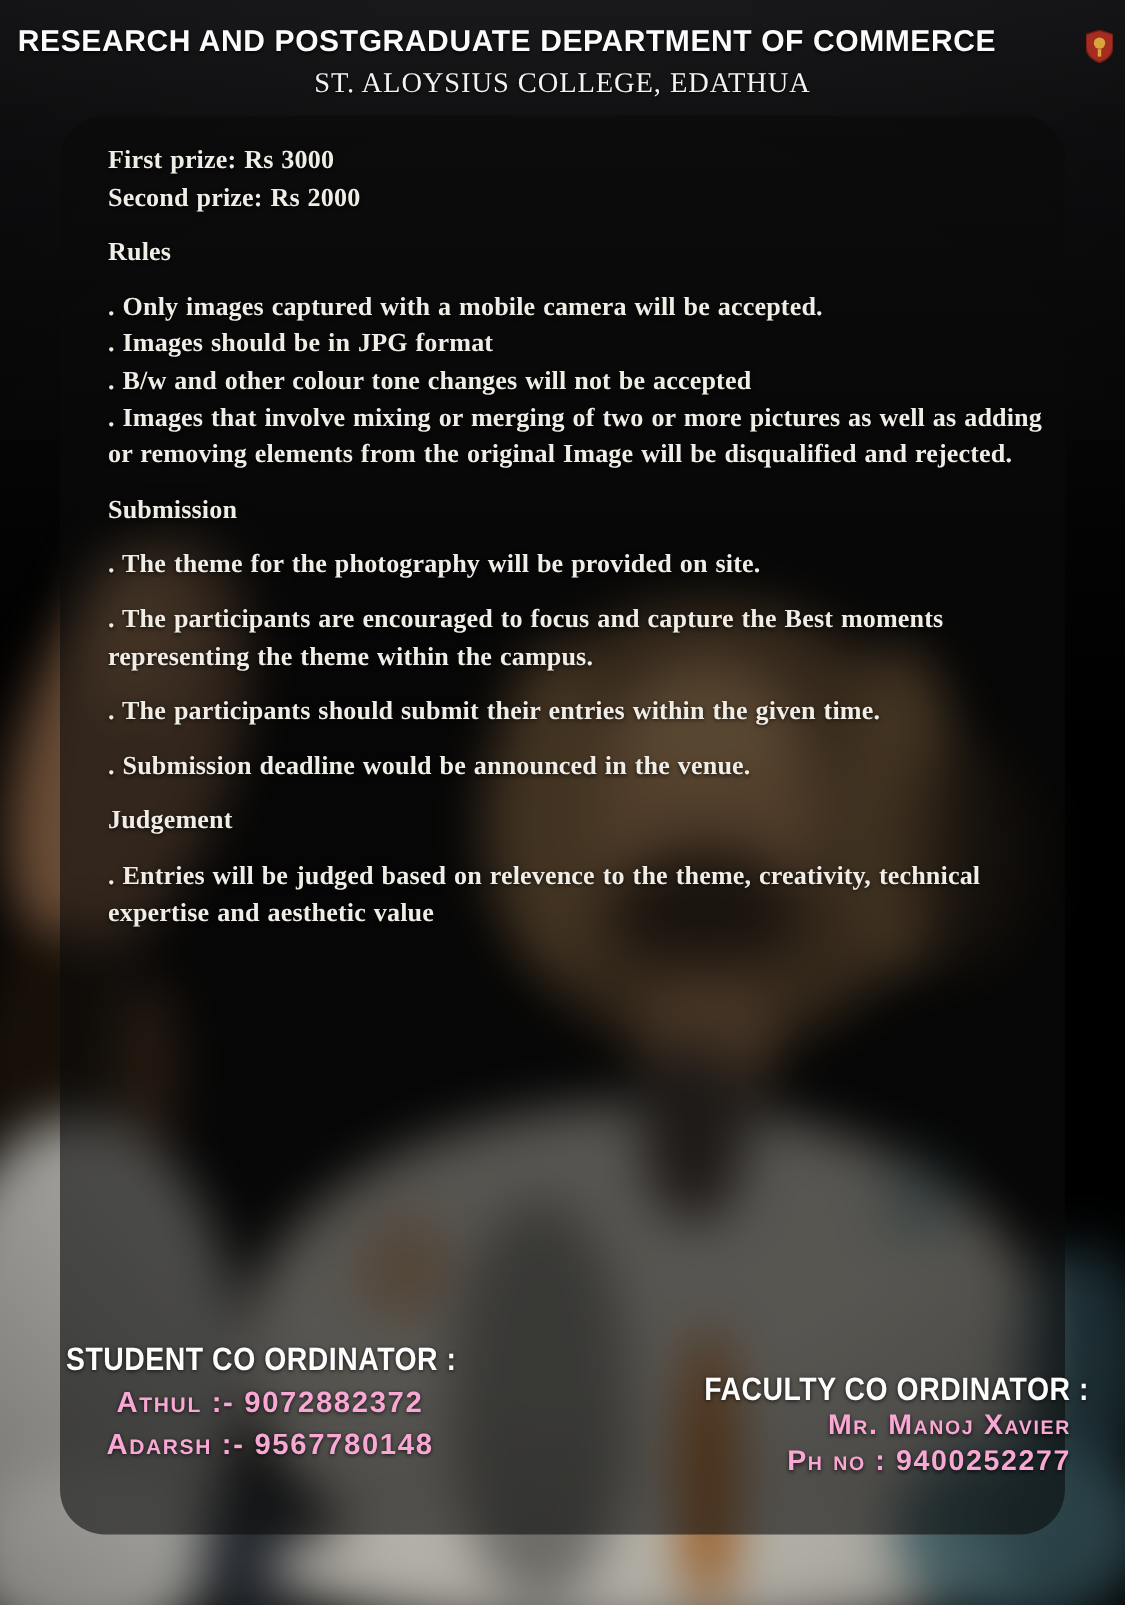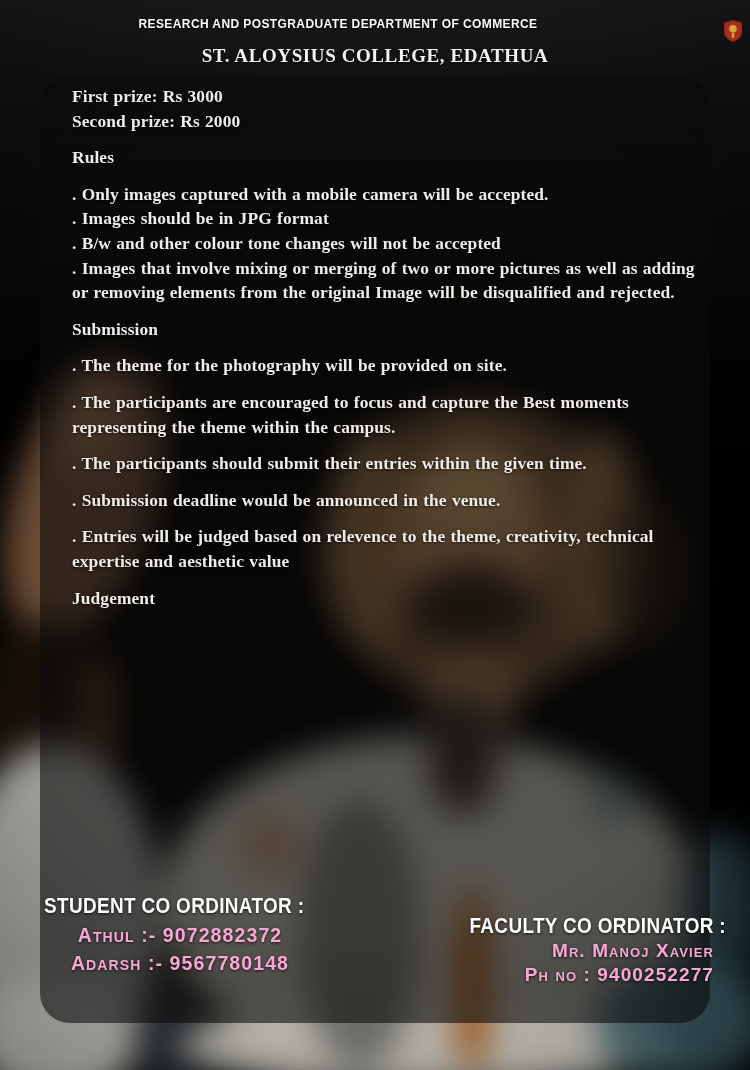--- a/index.html
+++ b/index.html
@@ -13,29 +13,29 @@
   .b{position:absolute;border-radius:50%;}
   .vignette{position:absolute;inset:0;
     background:radial-gradient(ellipse 90% 70% at 50% 48%, rgba(0,0,0,0) 55%, rgba(0,0,0,.38) 100%);}
 
   
   .card{position:absolute;left:40px;top:77px;width:670px;height:946px;
         background:rgba(11,10,10,.58);border-radius:30px;}
 
   
   .hdr-dept{position:absolute;top:17px;left:0;width:676px;text-align:center;
-    font-family:"Liberation Sans",sans-serif;font-weight:bold;font-size:12px;
+    font-family:"Liberation Sans",sans-serif;font-weight:bold;font-size:20px;
     letter-spacing:.4px;color:#fbfbfb;text-shadow:0 1px 2px rgba(0,0,0,.8);}
   .hdr-college{position:absolute;top:45px;left:0;width:750px;text-align:center;
-    font-family:"Liberation Serif",serif;font-weight:bold;font-size:19px;
+    font-family:"Liberation Serif",serif;font-weight:normal;font-size:19px;
     letter-spacing:.6px;color:#f4f2ef;text-shadow:0 1px 2px rgba(0,0,0,.8);}
   .crest{position:absolute;left:724px;top:20px;width:18px;height:22px;}
 
   
-  .content{position:absolute;left:72px;top:84px;width:632px;}
+  .content{position:absolute;left:72px;top:94px;width:632px;}
   .content p{margin:0;font-weight:bold;font-size:17.4px;line-height:24.6px;
     color:#f0ede7;letter-spacing:.1px;word-spacing:.8px;
     text-shadow:0 1px 3px rgba(0,0,0,.7);}
   .content p.gap{margin-top:12px;}
 
   
   .coord{position:absolute;color:#fdfdfd;font-family:"Liberation Sans",sans-serif;
     text-shadow:0 1px 3px rgba(0,0,0,.75);}
   .coord-student{left:44px;top:894px;width:272px;text-align:center;}
   .coord-faculty{left:452px;top:914px;width:262px;text-align:right;}
@@ -108,22 +108,22 @@
     <p>. Images should be in JPG format</p>
     <p>. B/w and other colour tone changes will not be accepted</p>
     <p>. Images that involve mixing or merging of two or more pictures as well as adding or removing elements from the original Image will be disqualified and rejected.</p>
 
     <p class="gap">Submission</p>
     <p class="gap">. The theme for the photography will be provided on site.</p>
     <p class="gap">. The participants are encouraged to focus and capture the Best moments representing the theme within the campus.</p>
     <p class="gap">. The participants should submit their entries within the given time.</p>
     <p class="gap">. Submission deadline would be announced in the venue.</p>
 
+    <p class="gap">Judgement</p>
     <p class="gap">. Entries will be judged based on relevence to the theme, creativity, technical expertise and aesthetic value</p>
-    <p class="gap">Judgement</p>
   </div>
 
   <div class="coord coord-student">
     <span class="coord-heading">STUDENT CO ORDINATOR :</span>
     <span class="coord-line">Athul :- 9072882372</span>
     <span class="coord-line">Adarsh :- 9567780148</span>
   </div>
 
   <div class="coord coord-faculty">
     <div><span class="coord-heading">FACULTY CO ORDINATOR :</span></div>

